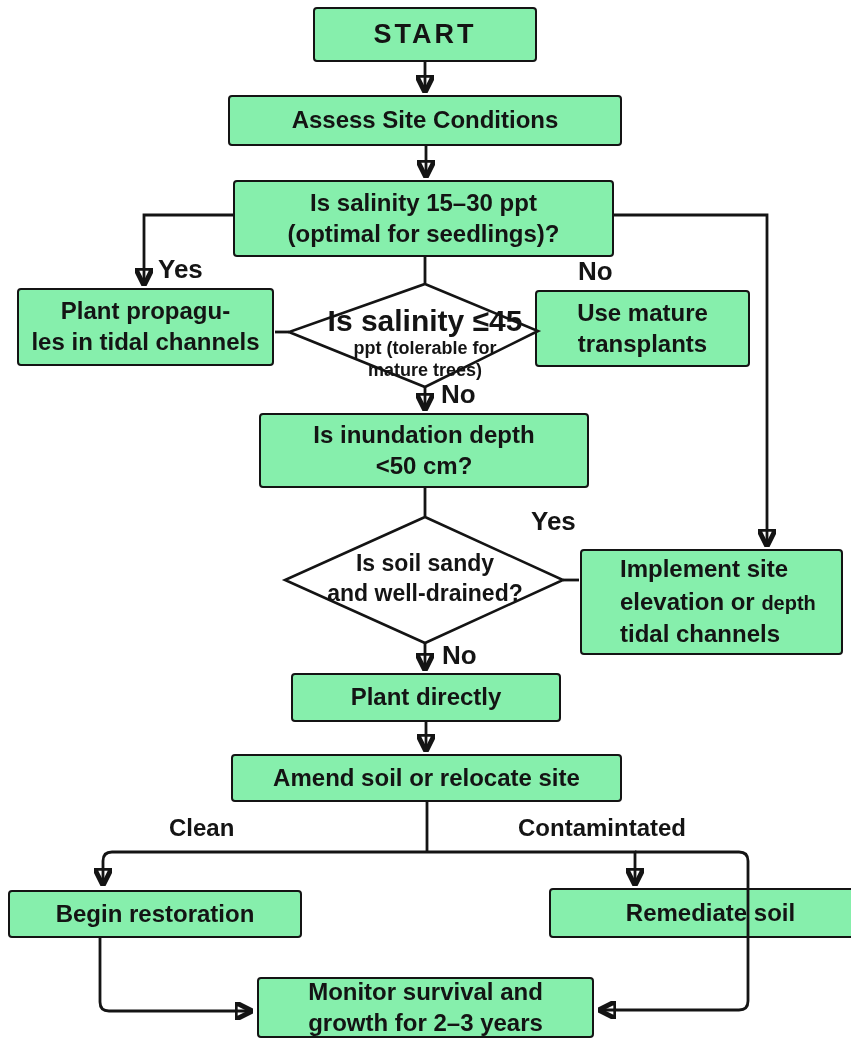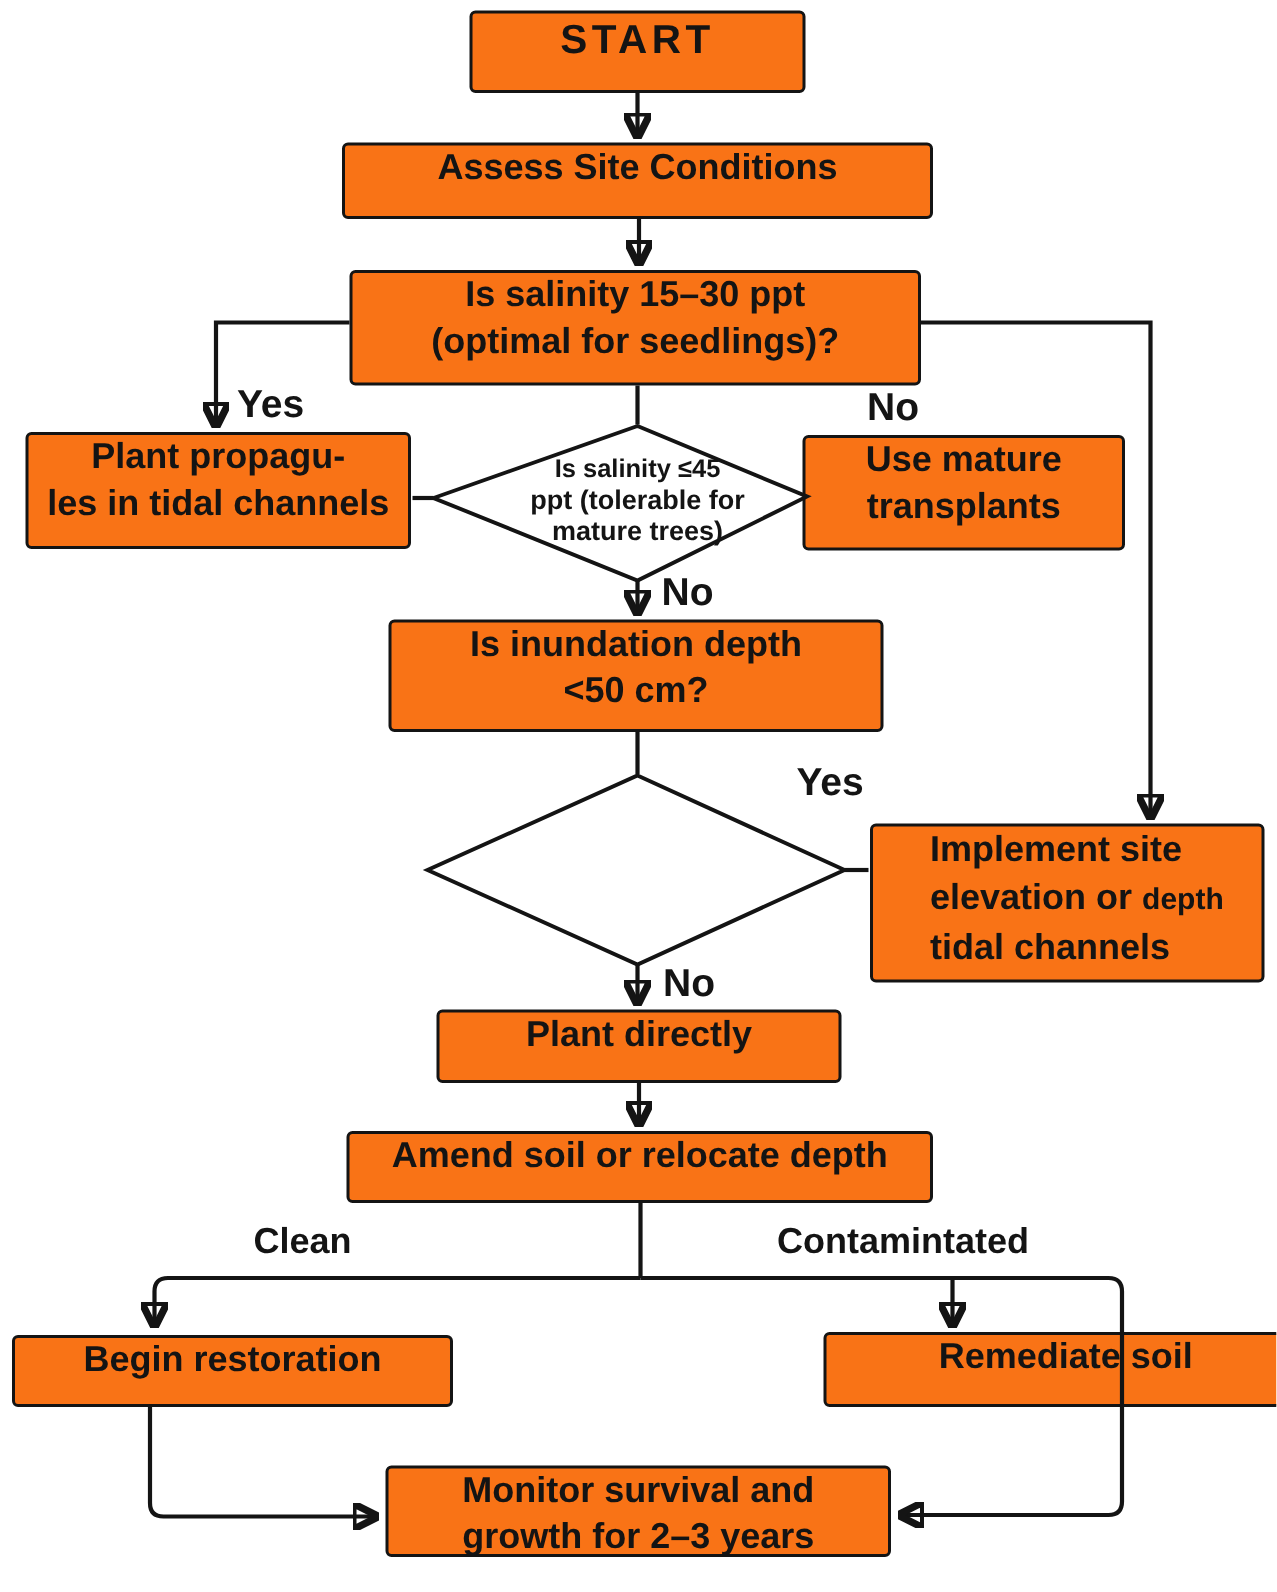--- a/index.html
+++ b/index.html
@@ -6,26 +6,27 @@
   #stage{
     position:relative;
     width:851px;height:1061px;
     background:#ffffff;
     font-family:"Liberation Sans", sans-serif;
     color:#141414;
     overflow:hidden;
   }
   .box{
     position:absolute;
-    background:#f97316;
+    background:#86efac;
     border:2.6px solid #141414;
     border-radius:4px;
     display:flex;
     flex-direction:column;
     align-items:center;
+    justify-content:center;
     text-align:center;
     font-weight:600;
     font-size:24px;
     line-height:1.28;
     z-index:1;
     box-sizing:border-box;
   }
   #connectors{
     position:absolute;left:0;top:0;z-index:2;pointer-events:none;
   }
@@ -83,21 +84,21 @@
     <span>Implement site</span>
     <span><span>elevation or </span><span class="smaller">depth</span></span>
     <span>tidal channels</span>
   </div>
 
   <div class="box" style="left:291px;top:673px;width:270px;height:49px;">
     <span>Plant directly</span>
   </div>
 
   <div class="box" style="left:231px;top:754px;width:391px;height:48px;">
-    <span>Amend soil or relocate depth</span>
+    <span>Amend soil or relocate site</span>
   </div>
 
   <div class="box" style="left:8px;top:890px;width:294px;height:48px;">
     <span>Begin restoration</span>
   </div>
 
   <div class="box" style="left:549px;top:888px;width:323px;height:50px;">
     <span>Remediate soil</span>
   </div>
 
@@ -143,25 +144,29 @@
 
     <path d="M635,852 H739 Q748,852 748,861 V1001 Q748,1010 739,1010 H601" marker-end="url(#arrow)"></path>
 
     <path d="M100,938 V1002 Q100,1011 109,1011 H250" marker-end="url(#arrow)"></path>
 
     <polygon class="diamond" points="425,284 538,331 425,387 289,332"></polygon>
     <polygon class="diamond" points="425,517 563,580 425,643 285,580"></polygon>
   </svg>
 
   <div class="dtext" style="left:300px;top:303px;width:250px;">
-    <div style="font-size:17px;">Is salinity ≤45</div>
+    <div style="font-size:30px;">Is salinity ≤45</div>
     <div class="small">ppt (tolerable for</div>
     <div class="small">mature trees)</div>
   </div>
 
+  <div class="dtext" style="left:305px;top:549px;width:240px;font-size:23px;line-height:1.3;">
+    <div>Is soil sandy</div>
+    <div>and well-drained?</div>
+  </div>
 
   <div class="lbl" style="left:158px;top:254px;">Yes</div>
   <div class="lbl" style="left:578px;top:256px;">No</div>
   <div class="lbl" style="left:441px;top:379px;">No</div>
   <div class="lbl" style="left:531px;top:506px;">Yes</div>
   <div class="lbl" style="left:442px;top:640px;">No</div>
   <div class="lbl" style="left:169px;top:814px;font-size:24px;">Clean</div>
   <div class="lbl" style="left:518px;top:814px;font-size:24px;">Contamintated</div>
 
 </div>

